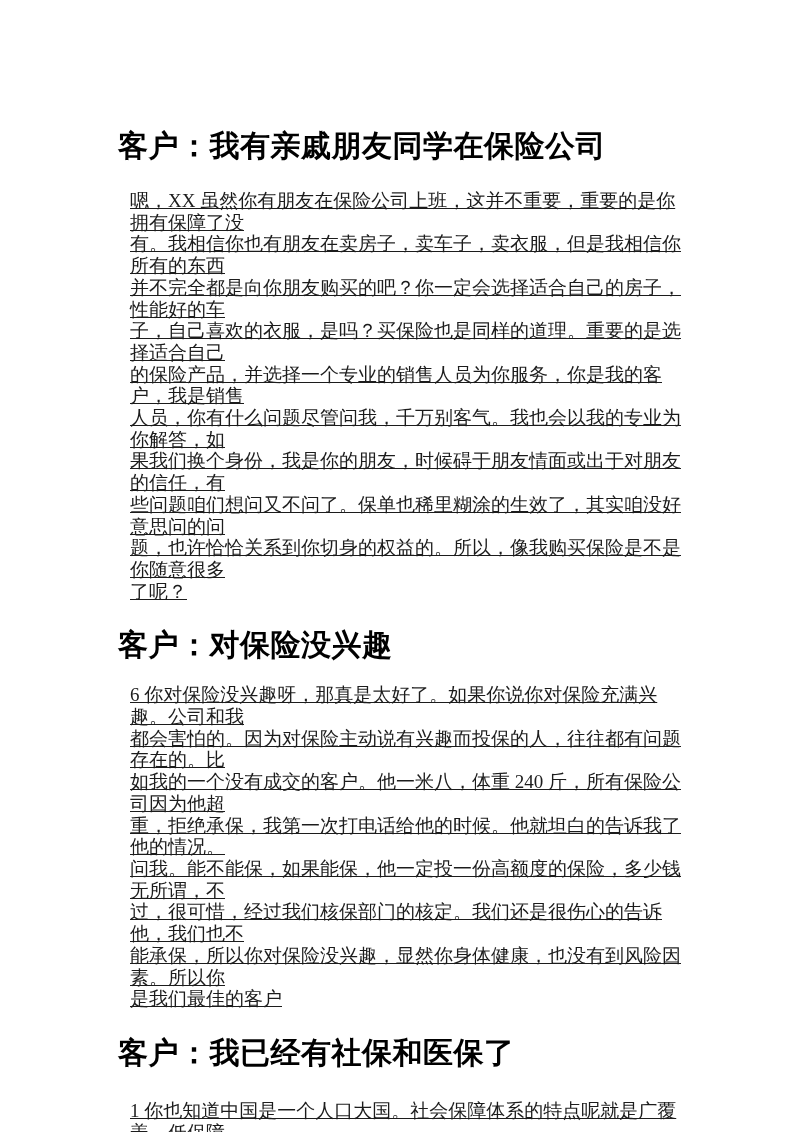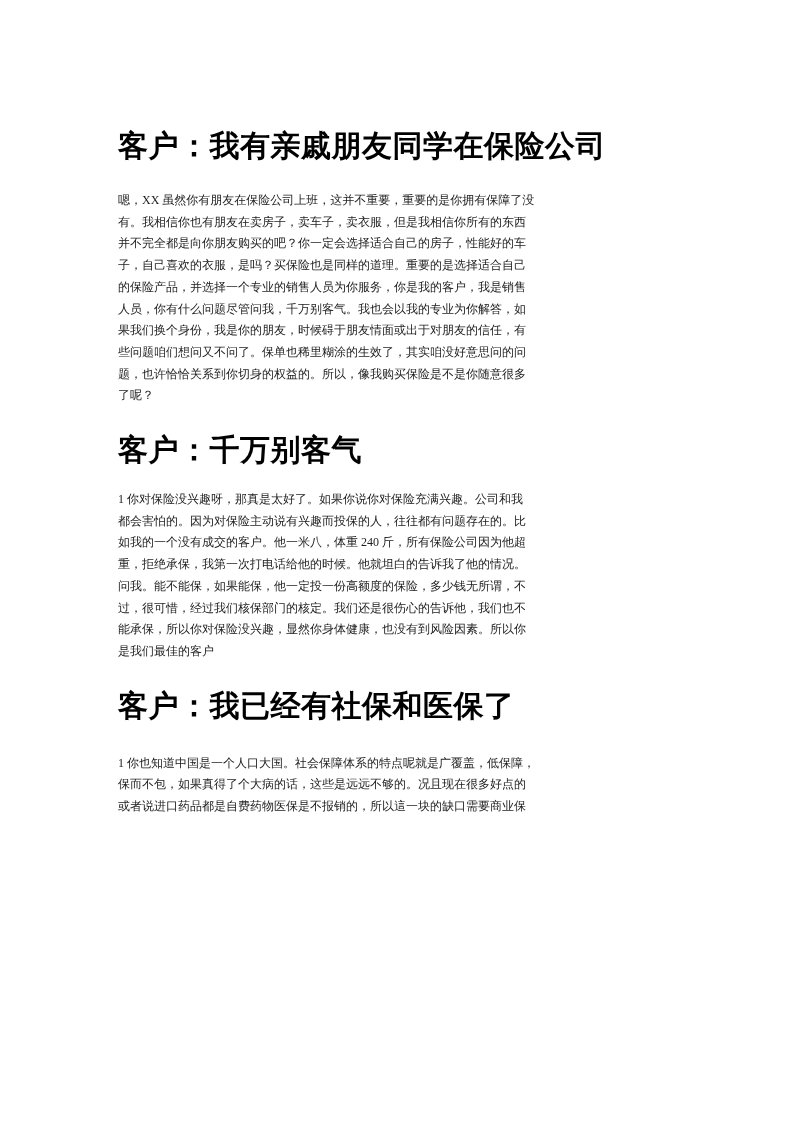--- a/index.html
+++ b/index.html
@@ -24,26 +24,27 @@
     font-size: 30px;
     line-height: 36px;
     font-weight: 700;
     color: #000000;
     margin: 0;
     letter-spacing: 0.5px;
     font-family: "Liberation Serif", serif;
     white-space: nowrap;
   }
   .doc-para {
-    font-size: 12px;
+    font-size: 19px;
     line-height: 21.7px;
     color: #1c1c1c;
-    margin: 0;
+    margin: 12px;
     white-space: pre-line;
     font-family: "Liberation Serif", serif;
+    text-decoration: underline;
   }
   .sec1-heading { margin: 0 0 26px 0; }
   .sec2-heading { margin: 25px 0 21px 0; }
   .sec3-heading { margin: 25px 0 29px 0; }
 </style>
 </head>
 <body>
 
 <div class="page">
 
@@ -55,22 +56,22 @@
 子，自己喜欢的衣服，是吗？买保险也是同样的道理。重要的是选择适合自己
 的保险产品，并选择一个专业的销售人员为你服务，你是我的客户，我是销售
 人员，你有什么问题尽管问我，千万别客气。我也会以我的专业为你解答，如
 果我们换个身份，我是你的朋友，时候碍于朋友情面或出于对朋友的信任，有
 些问题咱们想问又不问了。保单也稀里糊涂的生效了，其实咱没好意思问的问
 题，也许恰恰关系到你切身的权益的。所以，像我购买保险是不是你随意很多
 了呢？</p>
   </section>
 
   <section>
-    <h1 class="doc-heading sec2-heading">客户：千万别客气</h1>
-    <p class="doc-para">1 你对保险没兴趣呀，那真是太好了。如果你说你对保险充满兴趣。公司和我
+    <h1 class="doc-heading sec2-heading">客户：对保险没兴趣</h1>
+    <p class="doc-para">6 你对保险没兴趣呀，那真是太好了。如果你说你对保险充满兴趣。公司和我
 都会害怕的。因为对保险主动说有兴趣而投保的人，往往都有问题存在的。比
 如我的一个没有成交的客户。他一米八，体重 240 斤，所有保险公司因为他超
 重，拒绝承保，我第一次打电话给他的时候。他就坦白的告诉我了他的情况。
 问我。能不能保，如果能保，他一定投一份高额度的保险，多少钱无所谓，不
 过，很可惜，经过我们核保部门的核定。我们还是很伤心的告诉他，我们也不
 能承保，所以你对保险没兴趣，显然你身体健康，也没有到风险因素。所以你
 是我们最佳的客户</p>
   </section>
 
   <section>

